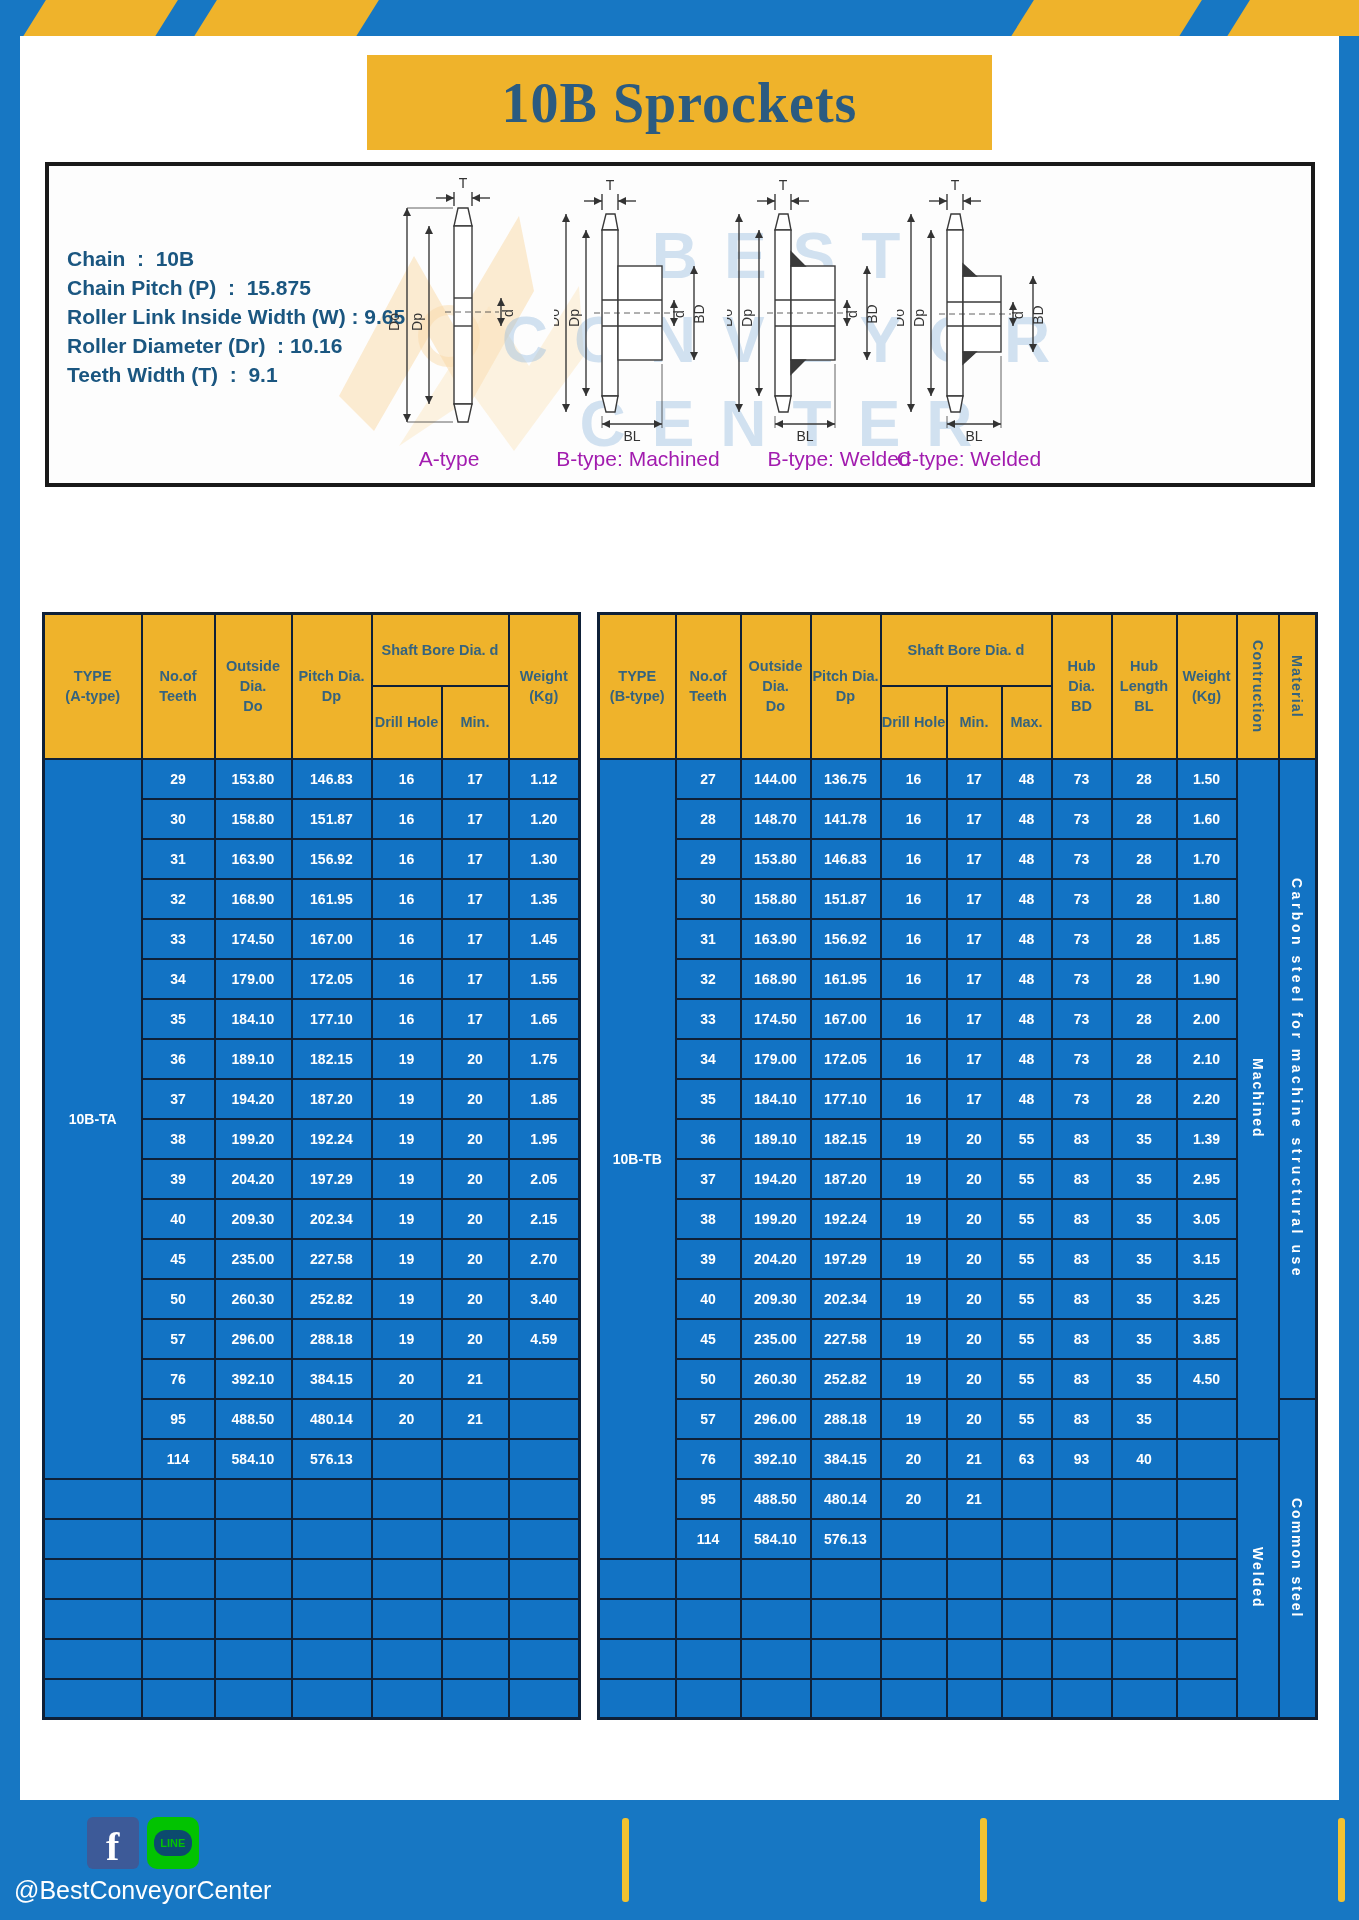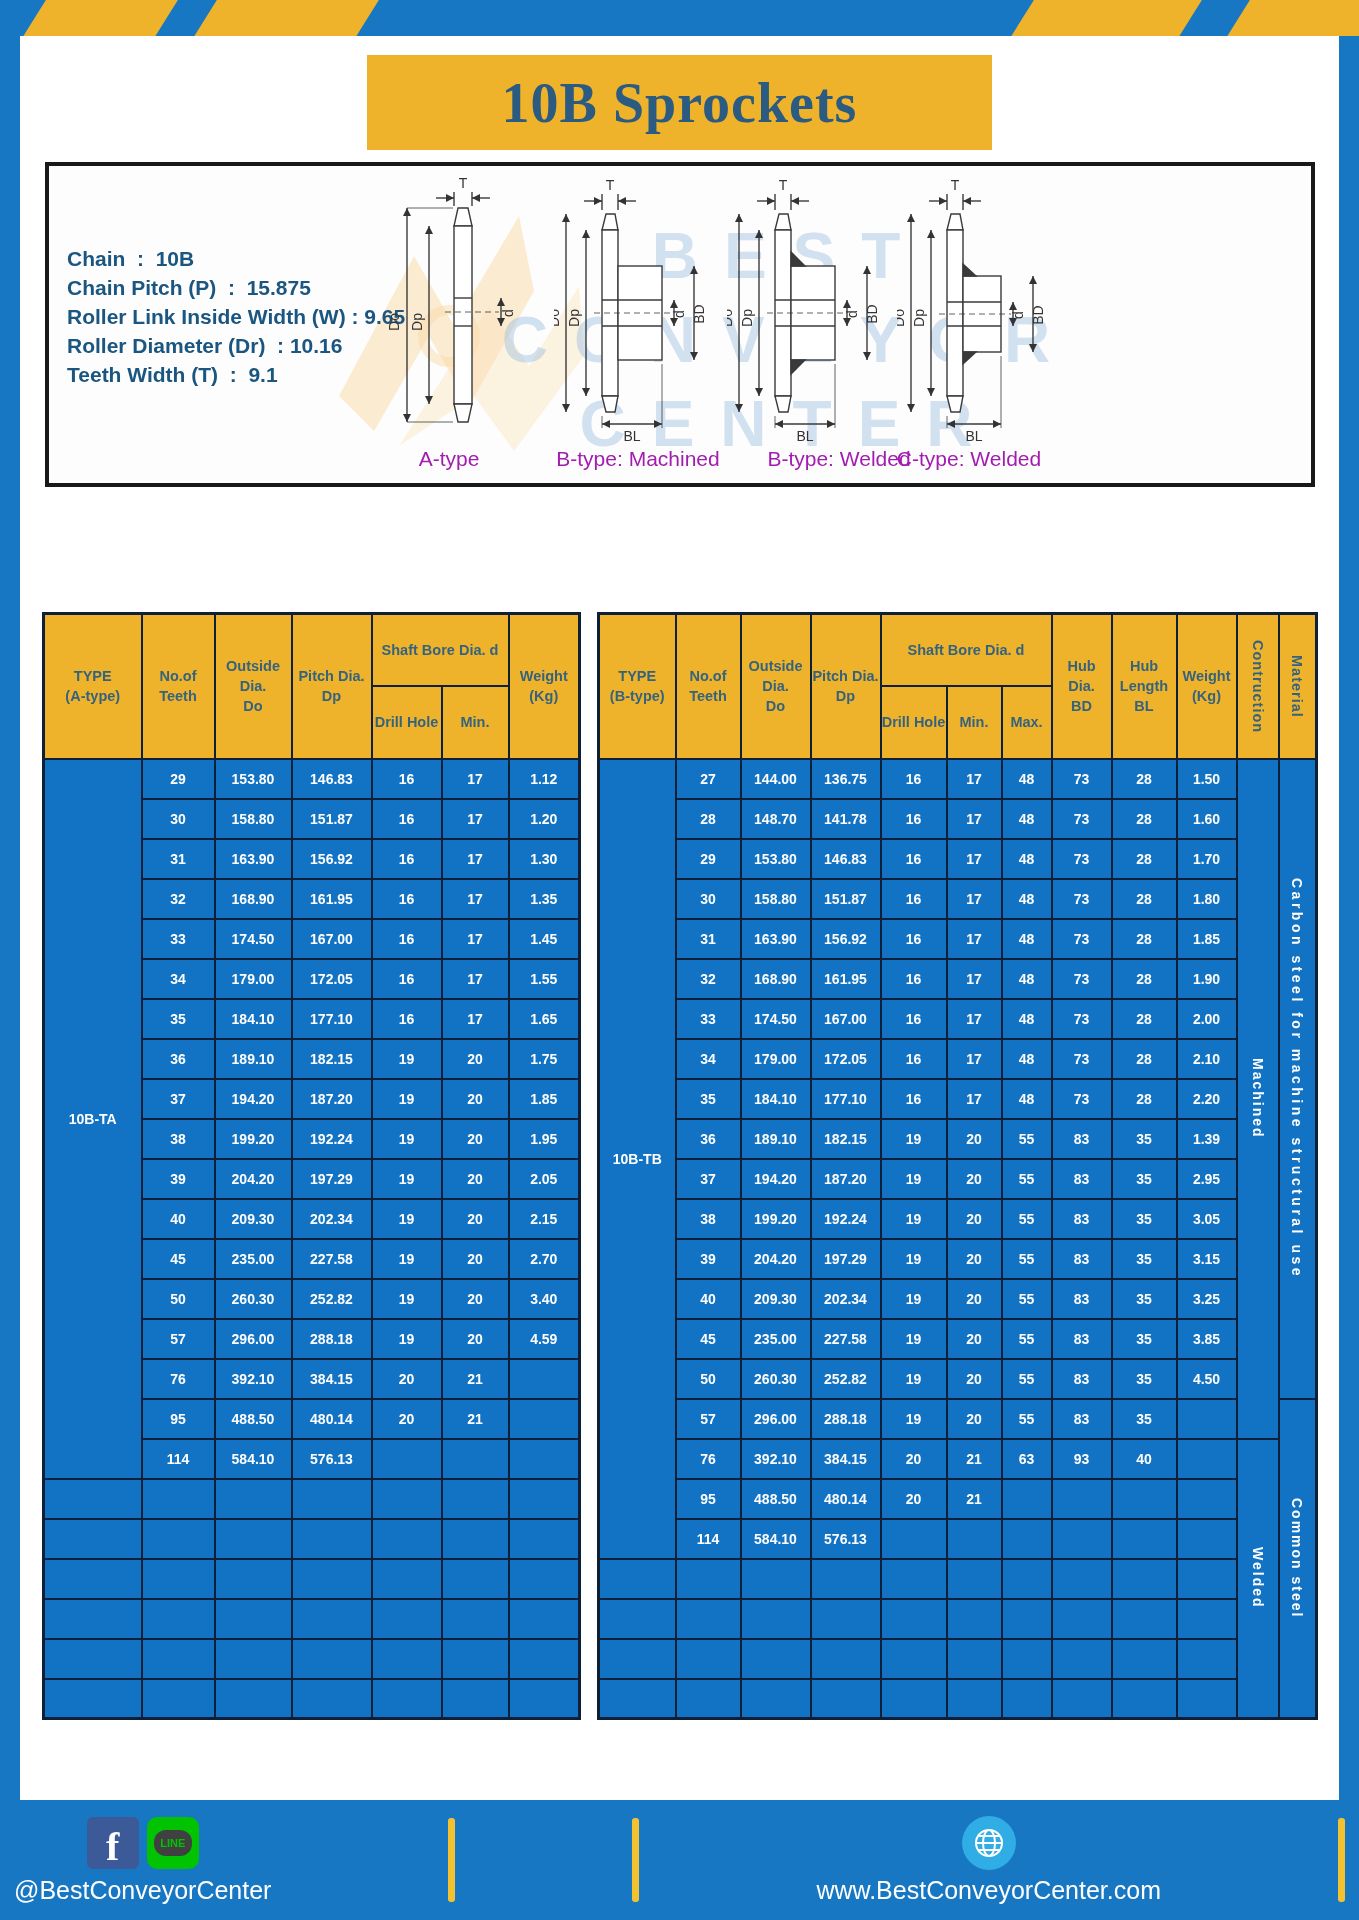--- a/index.html
+++ b/index.html
@@ -774,39 +774,25 @@
       </tbody>
   </table>
 
   <div class="footer">
     <div class="fsec">
       <div class="ficons">
         <div class="icon-sq" style="background:#3d5a98;">
           <span style="color:#fff;font-size:40px;font-weight:bold;font-family:'Liberation Serif',serif;margin-top:6px;">f</span>
         </div>
         <div class="icon-sq" style="background:#02c301;border-radius:10px;">
-          <div style="background:#404040;border-radius:12px;width:38px;height:26px;display:flex;align-items:center;justify-content:center;">
+          <div style="background:#0c4a6e;border-radius:12px;width:38px;height:26px;display:flex;align-items:center;justify-content:center;">
             <span style="color:#02c301;font-size:11px;font-weight:bold;">LINE</span>
           </div>
         </div>
       </div>
       <div class="flabel">@BestConveyorCenter</div>
     </div>
     <div class="fdiv"></div>
     <div class="fdiv"></div>
-    <div class="fsec">
-      <div class="ficons">
-        <div class="icon-ci" style="background:#2fade4;">
-          <svg width="34" height="34" viewBox="0 0 34 34" fill="none" stroke="#fff" stroke-width="2">
-            <circle cx="17" cy="17" r="13"></circle>
-              <ellipse cx="17" cy="17" rx="6" ry="13"></ellipse>
-            <line x1="4" y1="17" x2="30" y2="17"></line>
-              <line x1="6" y1="10" x2="28" y2="10"></line>
-              <line x1="6" y1="24" x2="28" y2="24"></line>
-          </svg>
-        </div>
-      </div>
-      <div class="flabel">www.BestConveyorCenter.com</div>
-    </div>
     <div class="fdiv"></div>
   </div>
 
 </div>
 
 </body></html>

